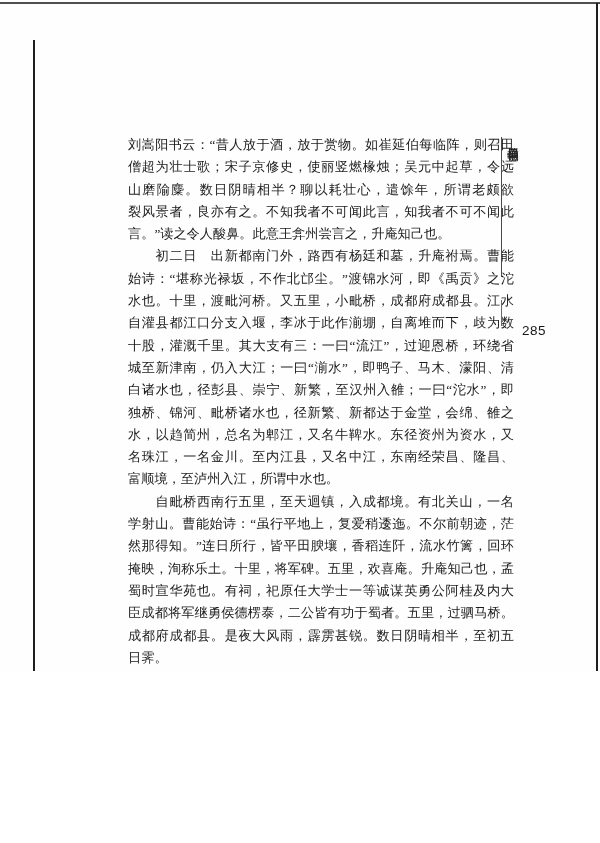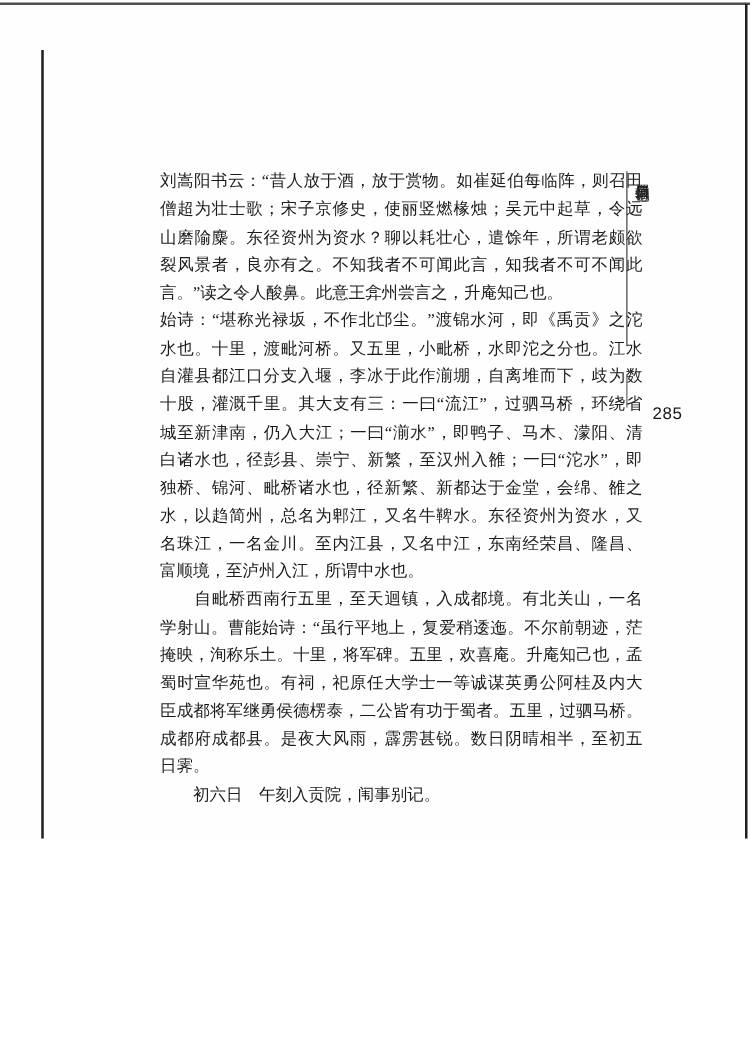--- a/index.html
+++ b/index.html
@@ -78,35 +78,37 @@
 <div class="page">
 
   <div class="top-edge-line"></div>
   <div class="left-border-line"></div>
   <div class="right-border-line"></div>
   <div class="bottom-border-line"></div>
 
   <div class="text-block">
       <div class="textline">刘嵩阳书云：“昔人放于酒，放于赏物。如崔延伯每临阵，则召田</div>
       <div class="textline">僧超为壮士歌；宋子京修史，使丽竖燃椽烛；吴元中起草，令远</div>
-      <div class="textline">山磨隃麋。东径资州为资水？聊以耗壮心，遣馀年，所谓老颇欲</div>
+      <div class="textline">山磨隃麋。数日阴晴相半？聊以耗壮心，遣馀年，所谓老颇欲</div>
       <div class="textline">裂风景者，良亦有之。不知我者不可闻此言，知我者不可不闻此</div>
       <div class="textline lastline">言。”读之令人酸鼻。此意王弇州尝言之，升庵知己也。</div>
+      <div class="textline">　　初二日　出新都南门外，路西有杨廷和墓，升庵祔焉。曹能</div>
       <div class="textline">始诗：“堪称光禄坂，不作北邙尘。”渡锦水河，即《禹贡》之沱</div>
-      <div class="textline">水也。十里，渡毗河桥。又五里，小毗桥，水即沱之分也。江水</div>
+      <div class="textline">水也。十里，渡毗河桥。又五里，小毗桥，成都府成都县。江水</div>
       <div class="textline">自灌县都江口分支入堰，李冰于此作湔堋，自离堆而下，歧为数</div>
-      <div class="textline">十股，灌溉千里。其大支有三：一曰“流江”，过驷马桥，环绕省</div>
+      <div class="textline">十股，灌溉千里。其大支有三：一曰“流江”，过迎恩桥，环绕省</div>
       <div class="textline">城至新津南，仍入大江；一曰“湔水”，即鸭子、马木、濛阳、清</div>
       <div class="textline">白诸水也，径彭县、崇宁、新繁，至汉州入雒；一曰“沱水”，即</div>
       <div class="textline">独桥、锦河、毗桥诸水也，径新繁、新都达于金堂，会绵、雒之</div>
       <div class="textline">水，以趋简州，总名为郫江，又名牛鞞水。东径资州为资水，又</div>
       <div class="textline">名珠江，一名金川。至内江县，又名中江，东南经荣昌、隆昌、</div>
       <div class="textline lastline">富顺境，至泸州入江，所谓中水也。</div>
       <div class="textline">　　自毗桥西南行五里，至天迴镇，入成都境。有北关山，一名</div>
       <div class="textline">学射山。曹能始诗：“虽行平地上，复爱稍逶迤。不尔前朝迹，茫</div>
+      <div class="textline">然那得知。”连日所行，皆平田腴壤，香稻连阡，流水竹篱，回环</div>
       <div class="textline">掩映，洵称乐土。十里，将军碑。五里，欢喜庵。升庵知己也，孟</div>
       <div class="textline">蜀时宣华苑也。有祠，祀原任大学士一等诚谋英勇公阿桂及内大</div>
       <div class="textline">臣成都将军继勇侯德楞泰，二公皆有功于蜀者。五里，过驷马桥。</div>
       <div class="textline">成都府成都县。是夜大风雨，霹雳甚锐。数日阴晴相半，至初五</div>
       <div class="textline lastline">日霁。</div>
       <div class="textline lastline">　　初六日　午刻入贡院，闱事别记。</div>
     </div>
 
   <div class="margin-rule-upper"></div>
   <div class="margin-rule-lower"></div>

